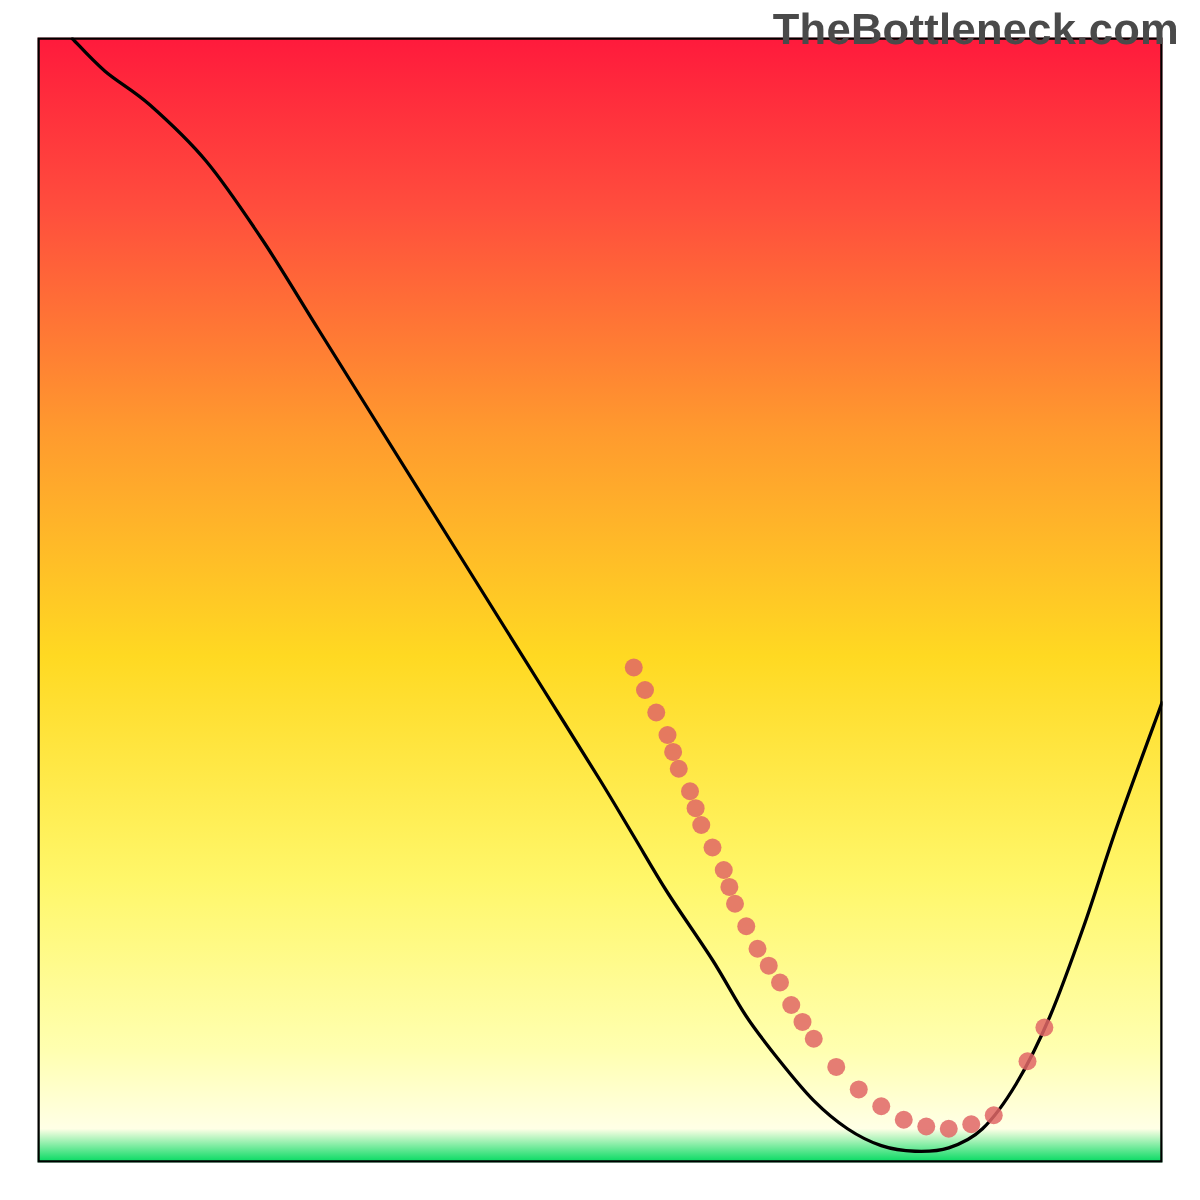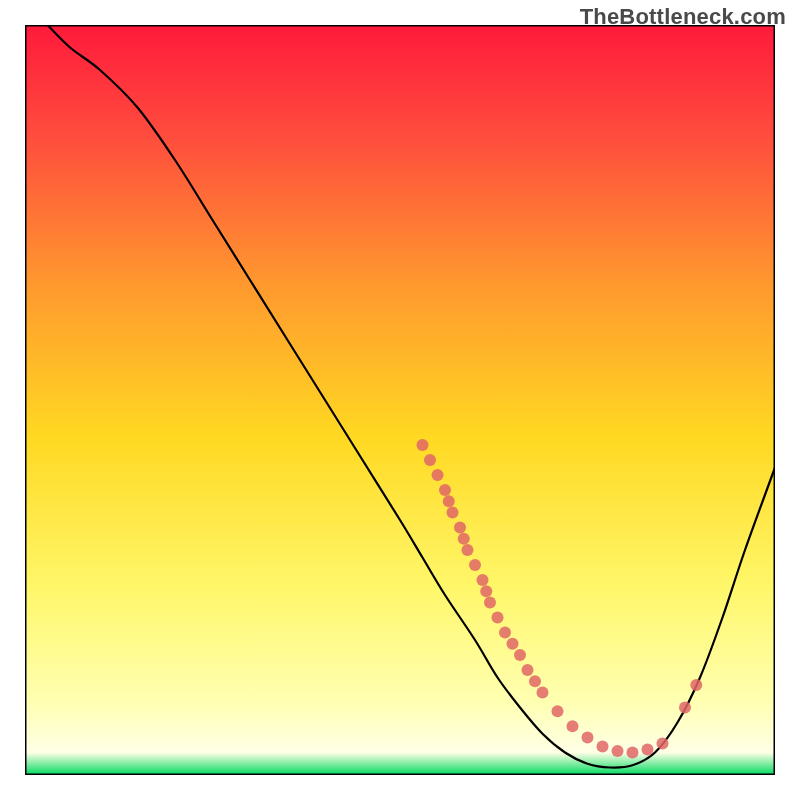--- a/index.html
+++ b/index.html
@@ -12,21 +12,21 @@
   }
   .chart-container {
     position: relative;
     width: 800px;
     height: 800px;
   }
   .watermark {
     position: absolute;
     top: 4px;
     right: 14px;
-    font-size: 22px;
+    font-size: 29px;
     font-weight: bold;
     color: #4a4a4a;
     z-index: 10;
     letter-spacing: 0.2px;
   }
   .plot-area {
     position: absolute;
     left: 25px;
     top: 25px;
     width: 750px;

